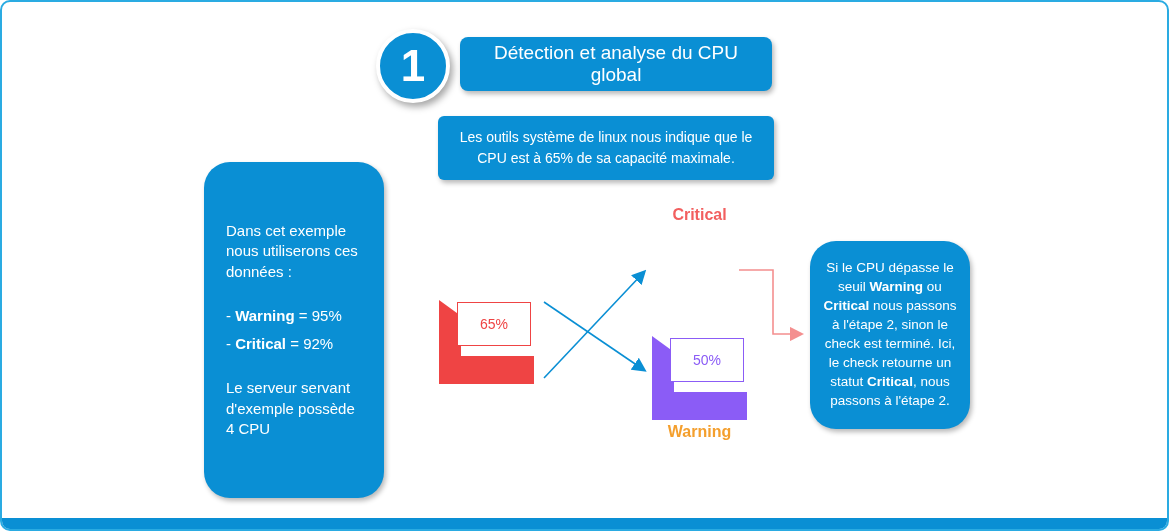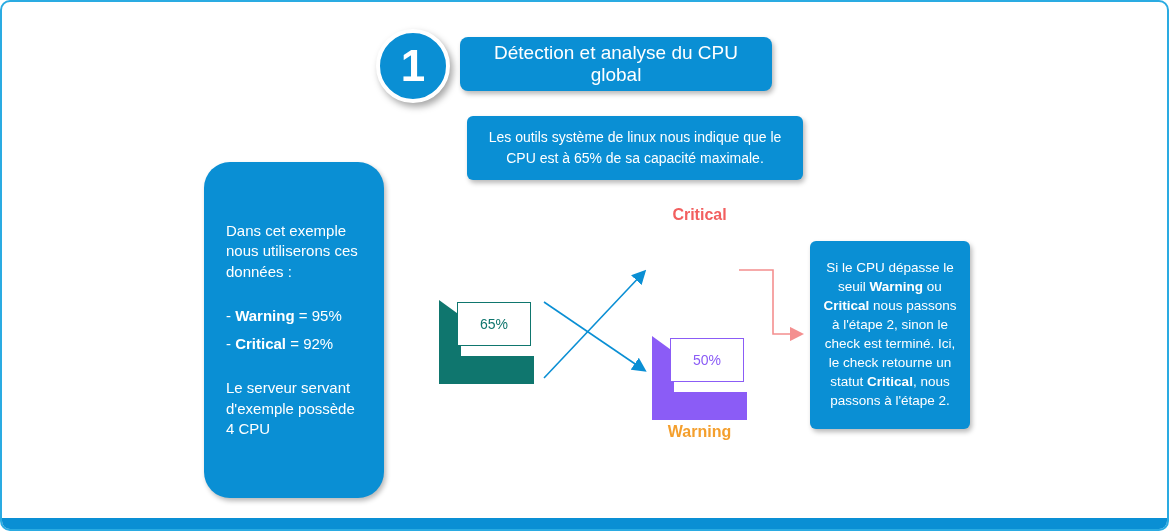--- a/index.html
+++ b/index.html
@@ -21,21 +21,21 @@
   .box-blue { background:#0a8fd4; color:#fff; box-shadow:2px 3px 5px rgba(0,0,0,.28); }
 
   .title-box {
     position:absolute; left:458px; top:35px; width:312px; height:54px; box-sizing:border-box;
     border-radius:8px; padding:0 14px; font-size:19px; text-align:center;
     display:flex; align-items:center; justify-content:center;
   }
   .desc-box {
     position:absolute; left:436px; top:114px; width:336px; height:64px; box-sizing:border-box;
     border-radius:6px; padding:4px 12px; font-size:14px; line-height:1.5; text-align:center;
-    display:flex; align-items:center; justify-content:center;margin-left:29px;
+    display:flex; align-items:center; justify-content:center;
   }
 
   .left-panel {
     position:absolute; left:202px; top:160px; width:180px; height:336px; box-sizing:border-box;
     border-radius:26px; padding:20px 18px; font-size:15px; line-height:1.35;
     display:flex; flex-direction:column; justify-content:center;
   }
   .left-panel p { margin:4px; }
   .left-panel p.gap { margin-bottom:20px; }
 
@@ -48,27 +48,27 @@
   .label-warning  { left:650px; top:421px; color:#f49f2d; }
 
   .node { position:absolute; width:95px; height:84px; }
   .node svg { position:absolute; left:0; top:0; display:block; }
   .node polygon { fill:currentColor; }
   .node-value {
     position:absolute; left:18px; top:2px; width:74px; height:44px; box-sizing:border-box;
     background:#fff; border:1px solid currentColor; font-size:14px;
     display:flex; align-items:center; justify-content:center;
   }
-  .node-blue   { color:#0f766e; }
+  .node-blue   { color:#ef4444; }
   .node-red    { color:#f25f5f; }
   .node-orange { color:#8b5cf6; }
 
   .result-box {
     position:absolute; left:808px; top:239px; width:160px; height:188px; box-sizing:border-box;
-    border-radius:6px; padding:8px 9px; font-size:13.5px; line-height:1.4; text-align:center;
+    border-radius:26px; padding:8px 9px; font-size:13.5px; line-height:1.4; text-align:center;
     display:flex; align-items:center; justify-content:center;
   }
 
   .arrows { position:absolute; left:528px; top:228px; }
 </style>
 </head>
 <body>
 
 <div class="canvas">
 

